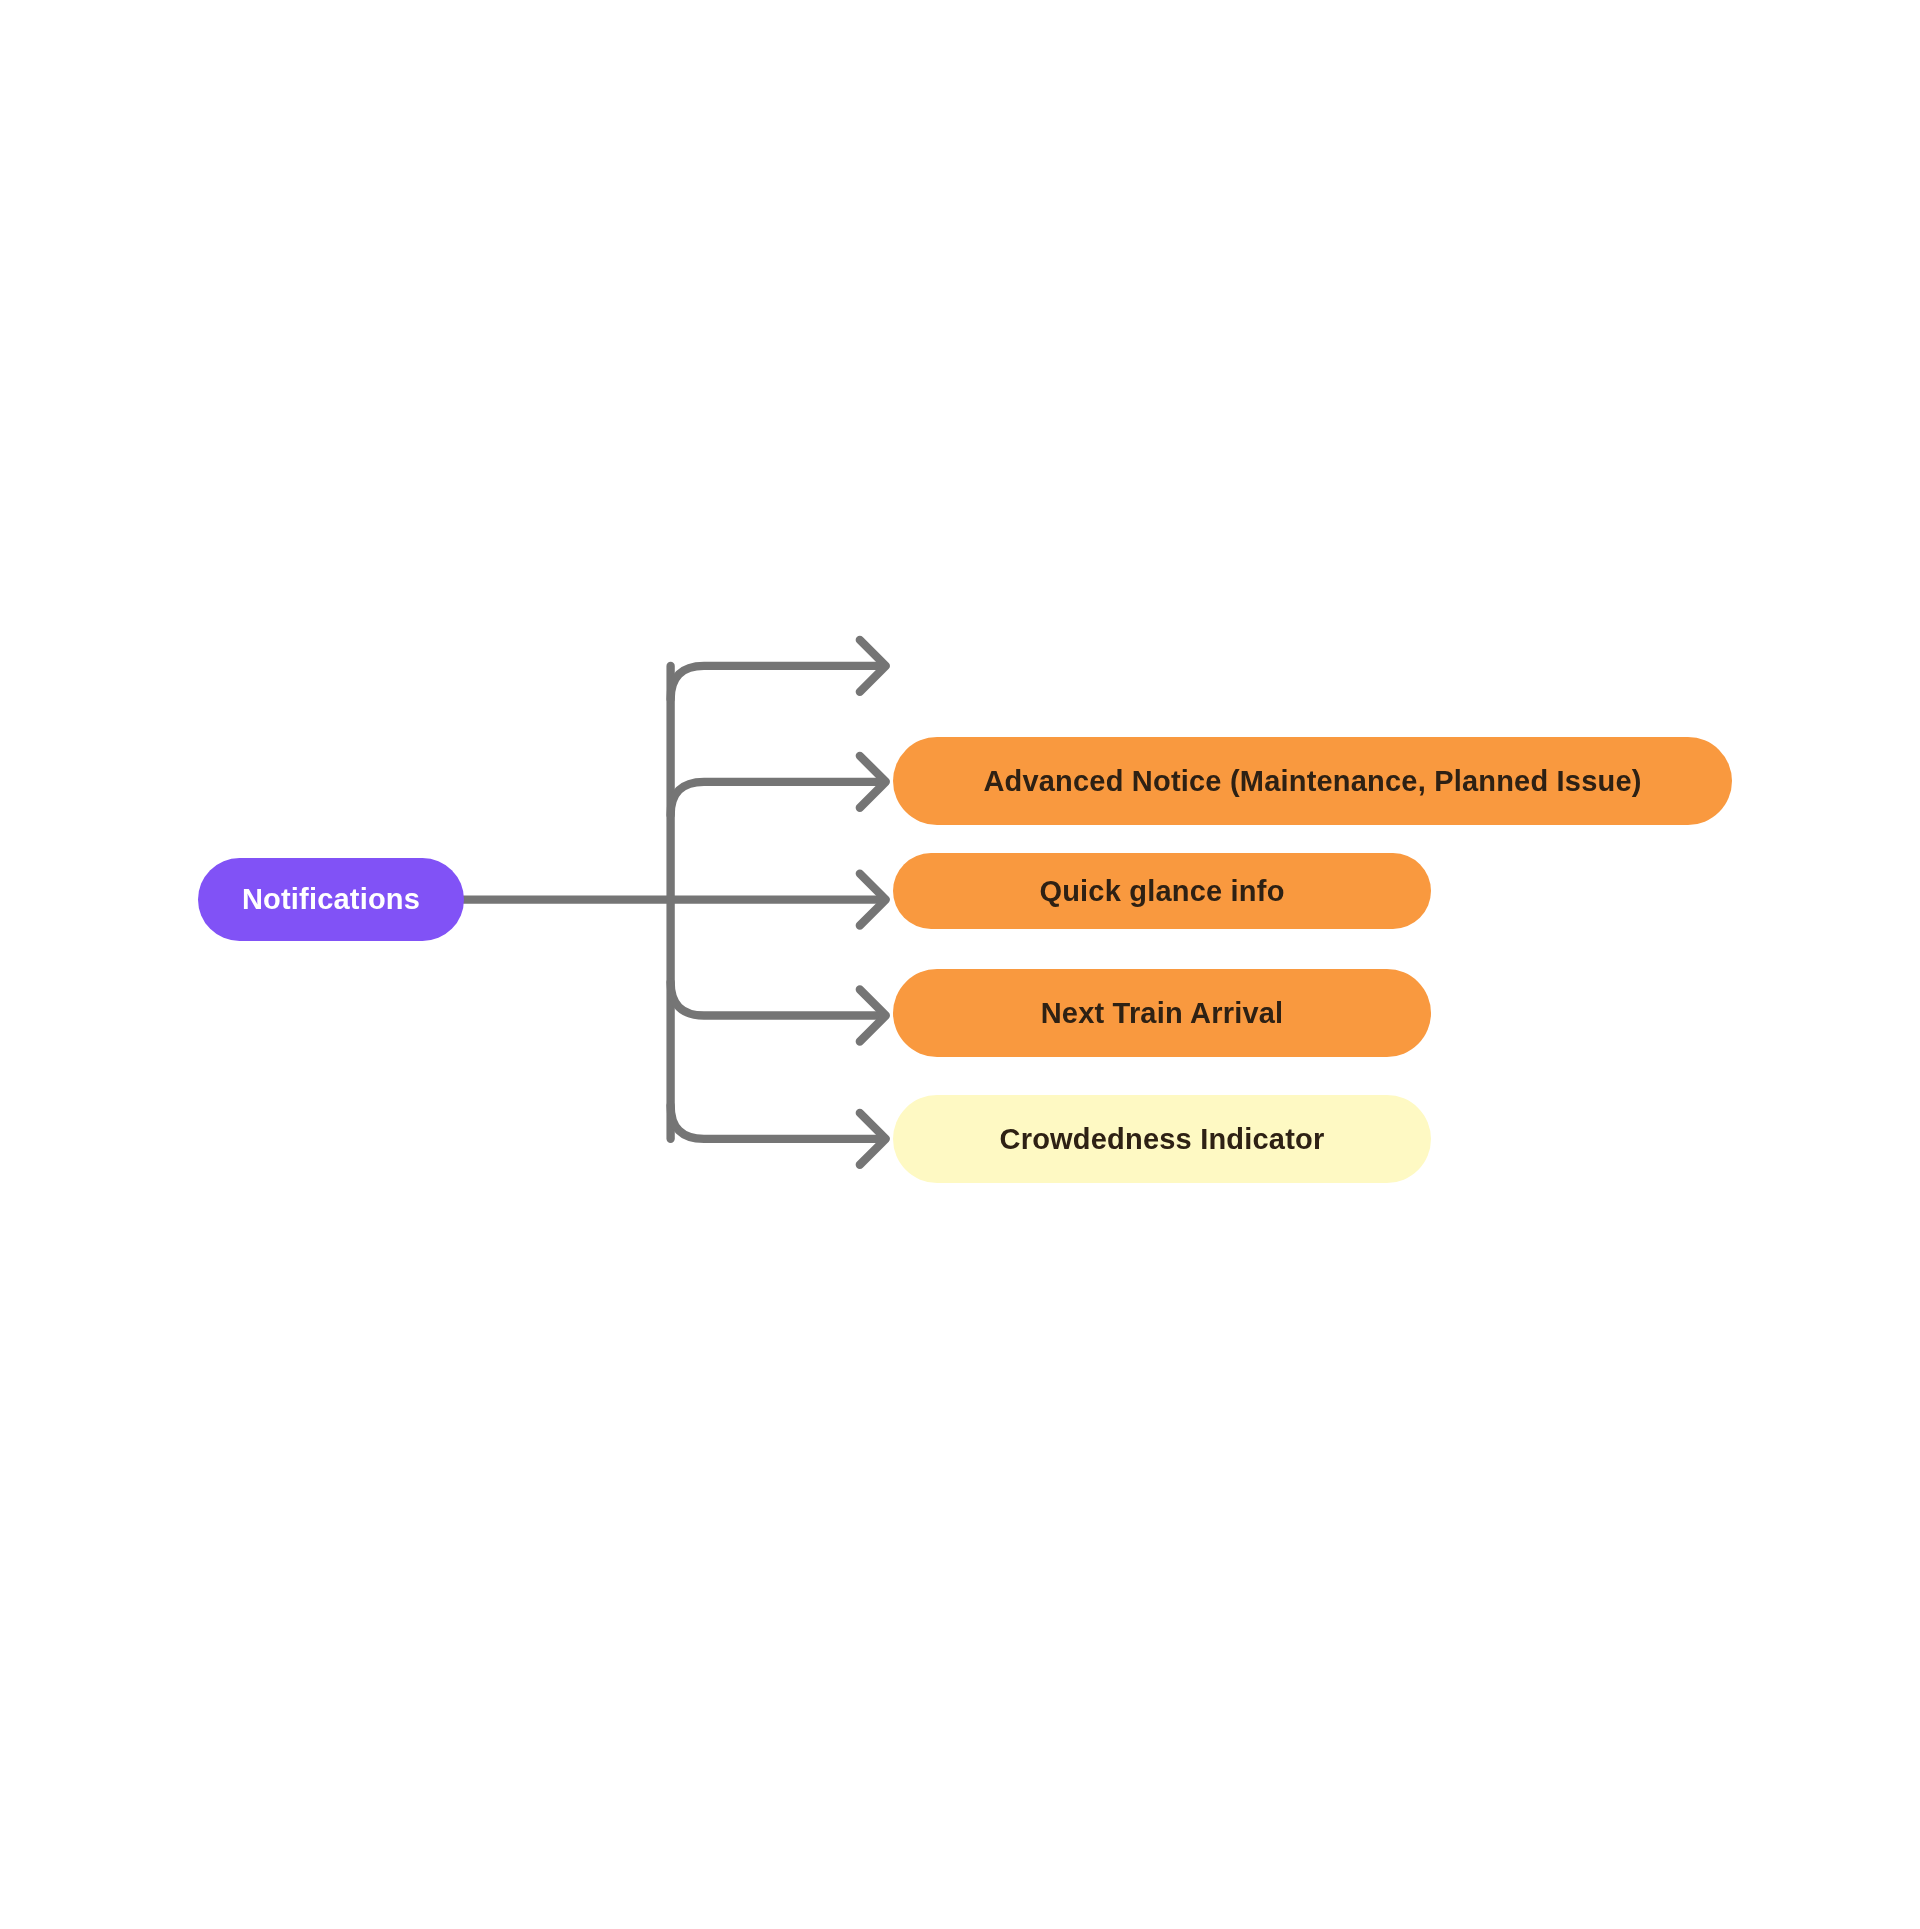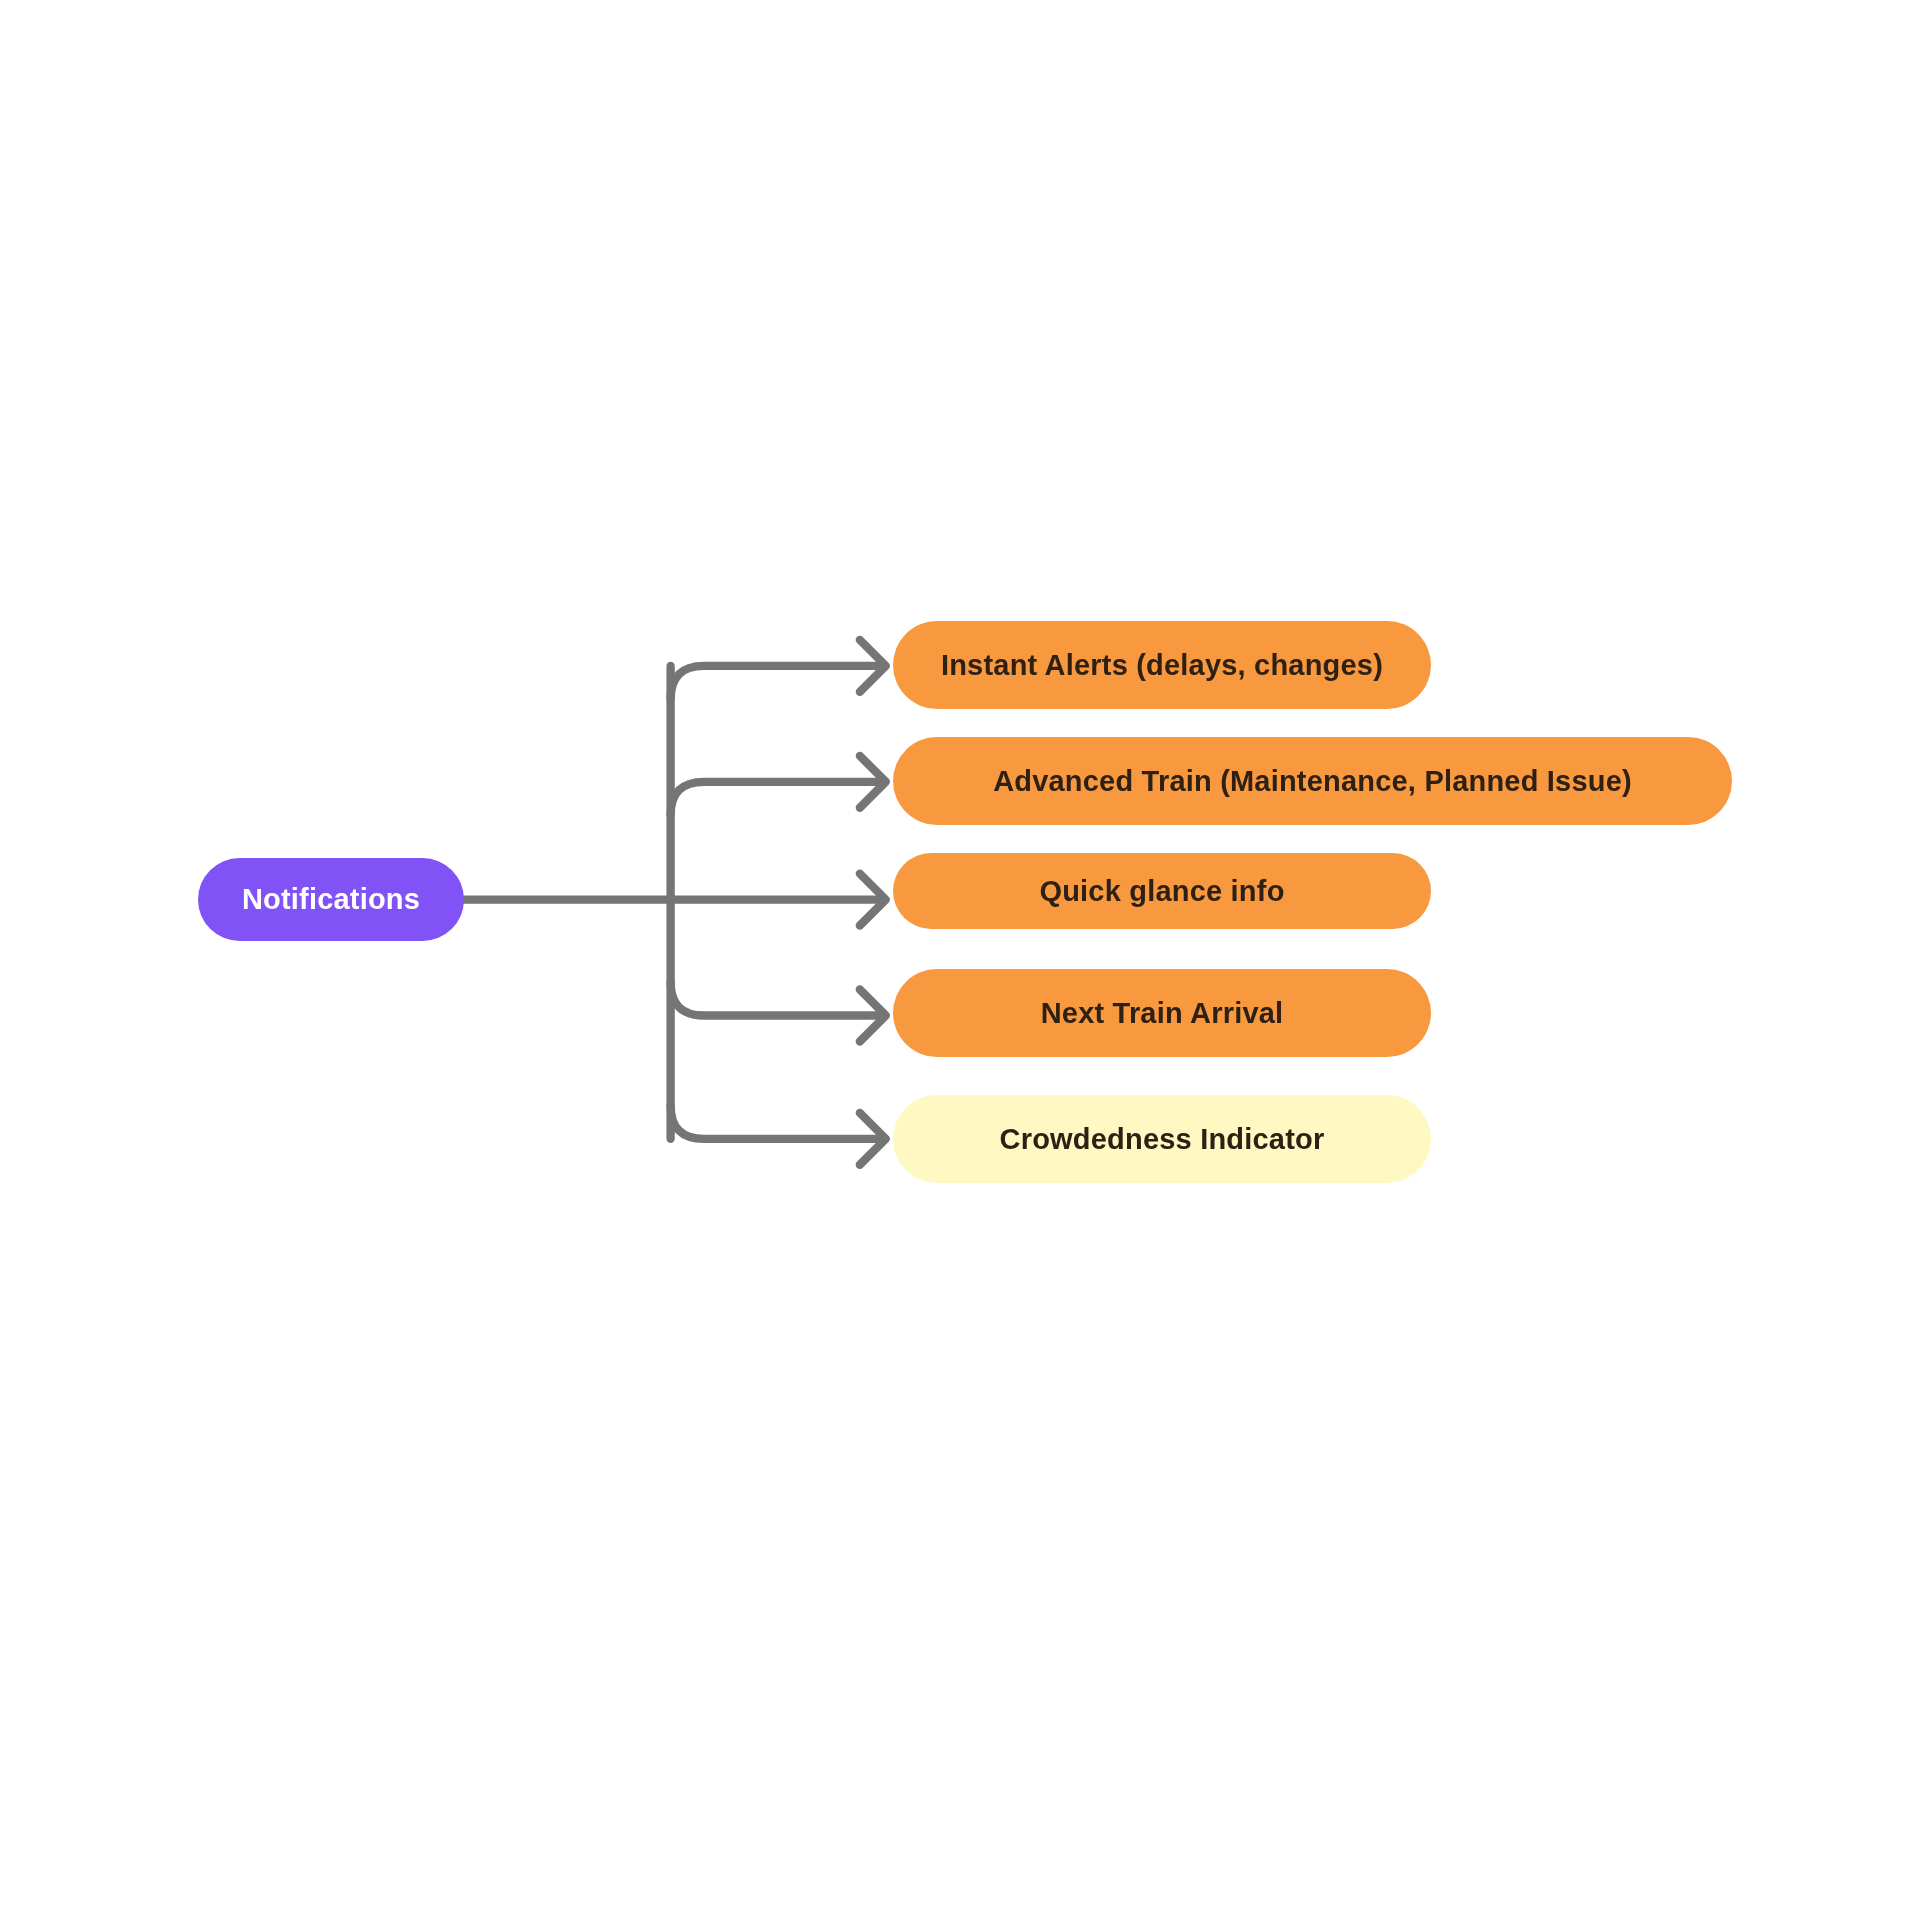--- a/index.html
+++ b/index.html
@@ -76,26 +76,23 @@
         <path d="M 927 942 L 955 970 L 927 998"></path>
         <path d="M 927 1067 L 955 1095 L 927 1123"></path>
         <path d="M 927 1200 L 955 1228 L 927 1256"></path>
       </g>
   </svg>
 
   <div class="node node-root" style="left: 198px; top: 858px; width: 266px; height: 83px; background: rgb(129, 82, 246); color: rgb(255, 255, 255);">
     <span class="node-label">Notifications</span>
   </div>
 
-  <div class="node node-leaf" style="left: 893px; top: 621px; width: 538px; height: 88px; background: rgb(249, 153, 63); color: rgb(46, 33, 20);">
-    <span class="node-label">Instant Alerts (delays, changes)</span>
-  </div>
 
   <div class="node node-leaf" style="left: 893px; top: 737px; width: 839px; height: 88px; background: rgb(249, 153, 63); color: rgb(46, 33, 20);">
-    <span class="node-label">Advanced Train (Maintenance, Planned Issue)</span>
+    <span class="node-label">Advanced Notice (Maintenance, Planned Issue)</span>
   </div>
 
   <div class="node node-leaf" style="left: 893px; top: 853px; width: 538px; height: 76px; background: rgb(249, 153, 63); color: rgb(46, 33, 20);">
     <span class="node-label">Quick glance info</span>
   </div>
 
   <div class="node node-leaf" style="left: 893px; top: 969px; width: 538px; height: 88px; background: rgb(249, 153, 63); color: rgb(46, 33, 20);">
     <span class="node-label">Next Train Arrival</span>
   </div>
 

